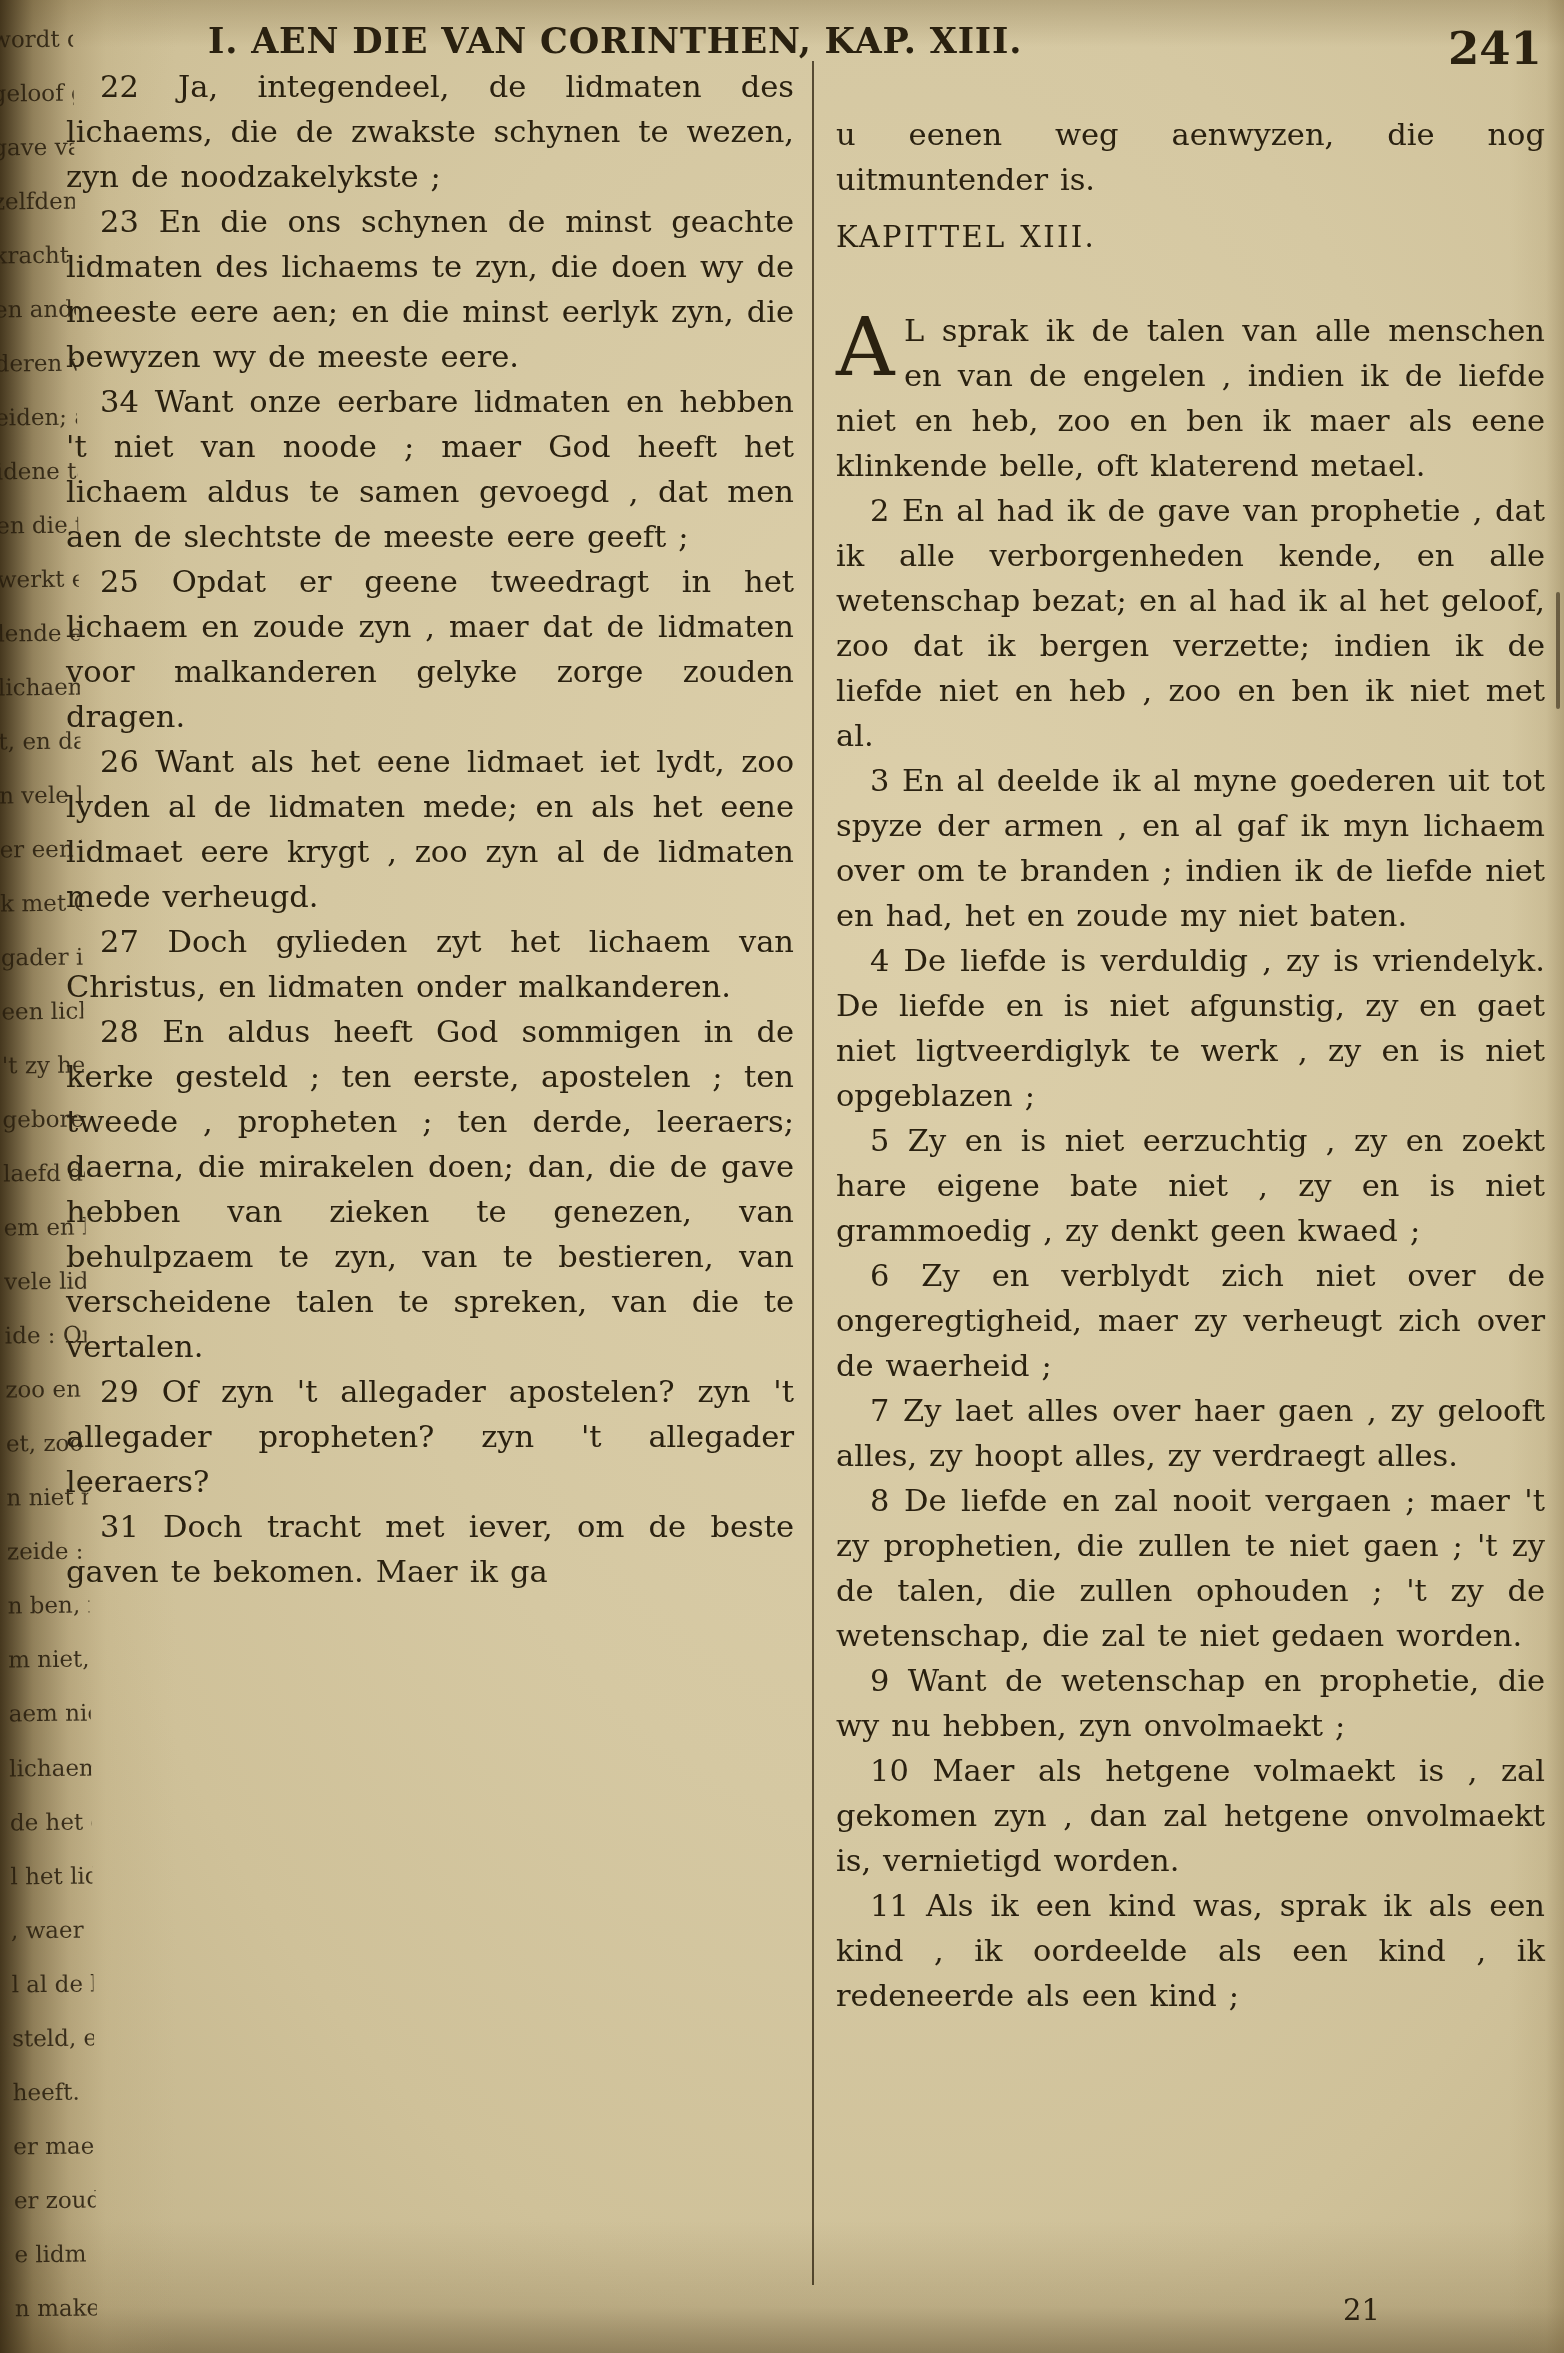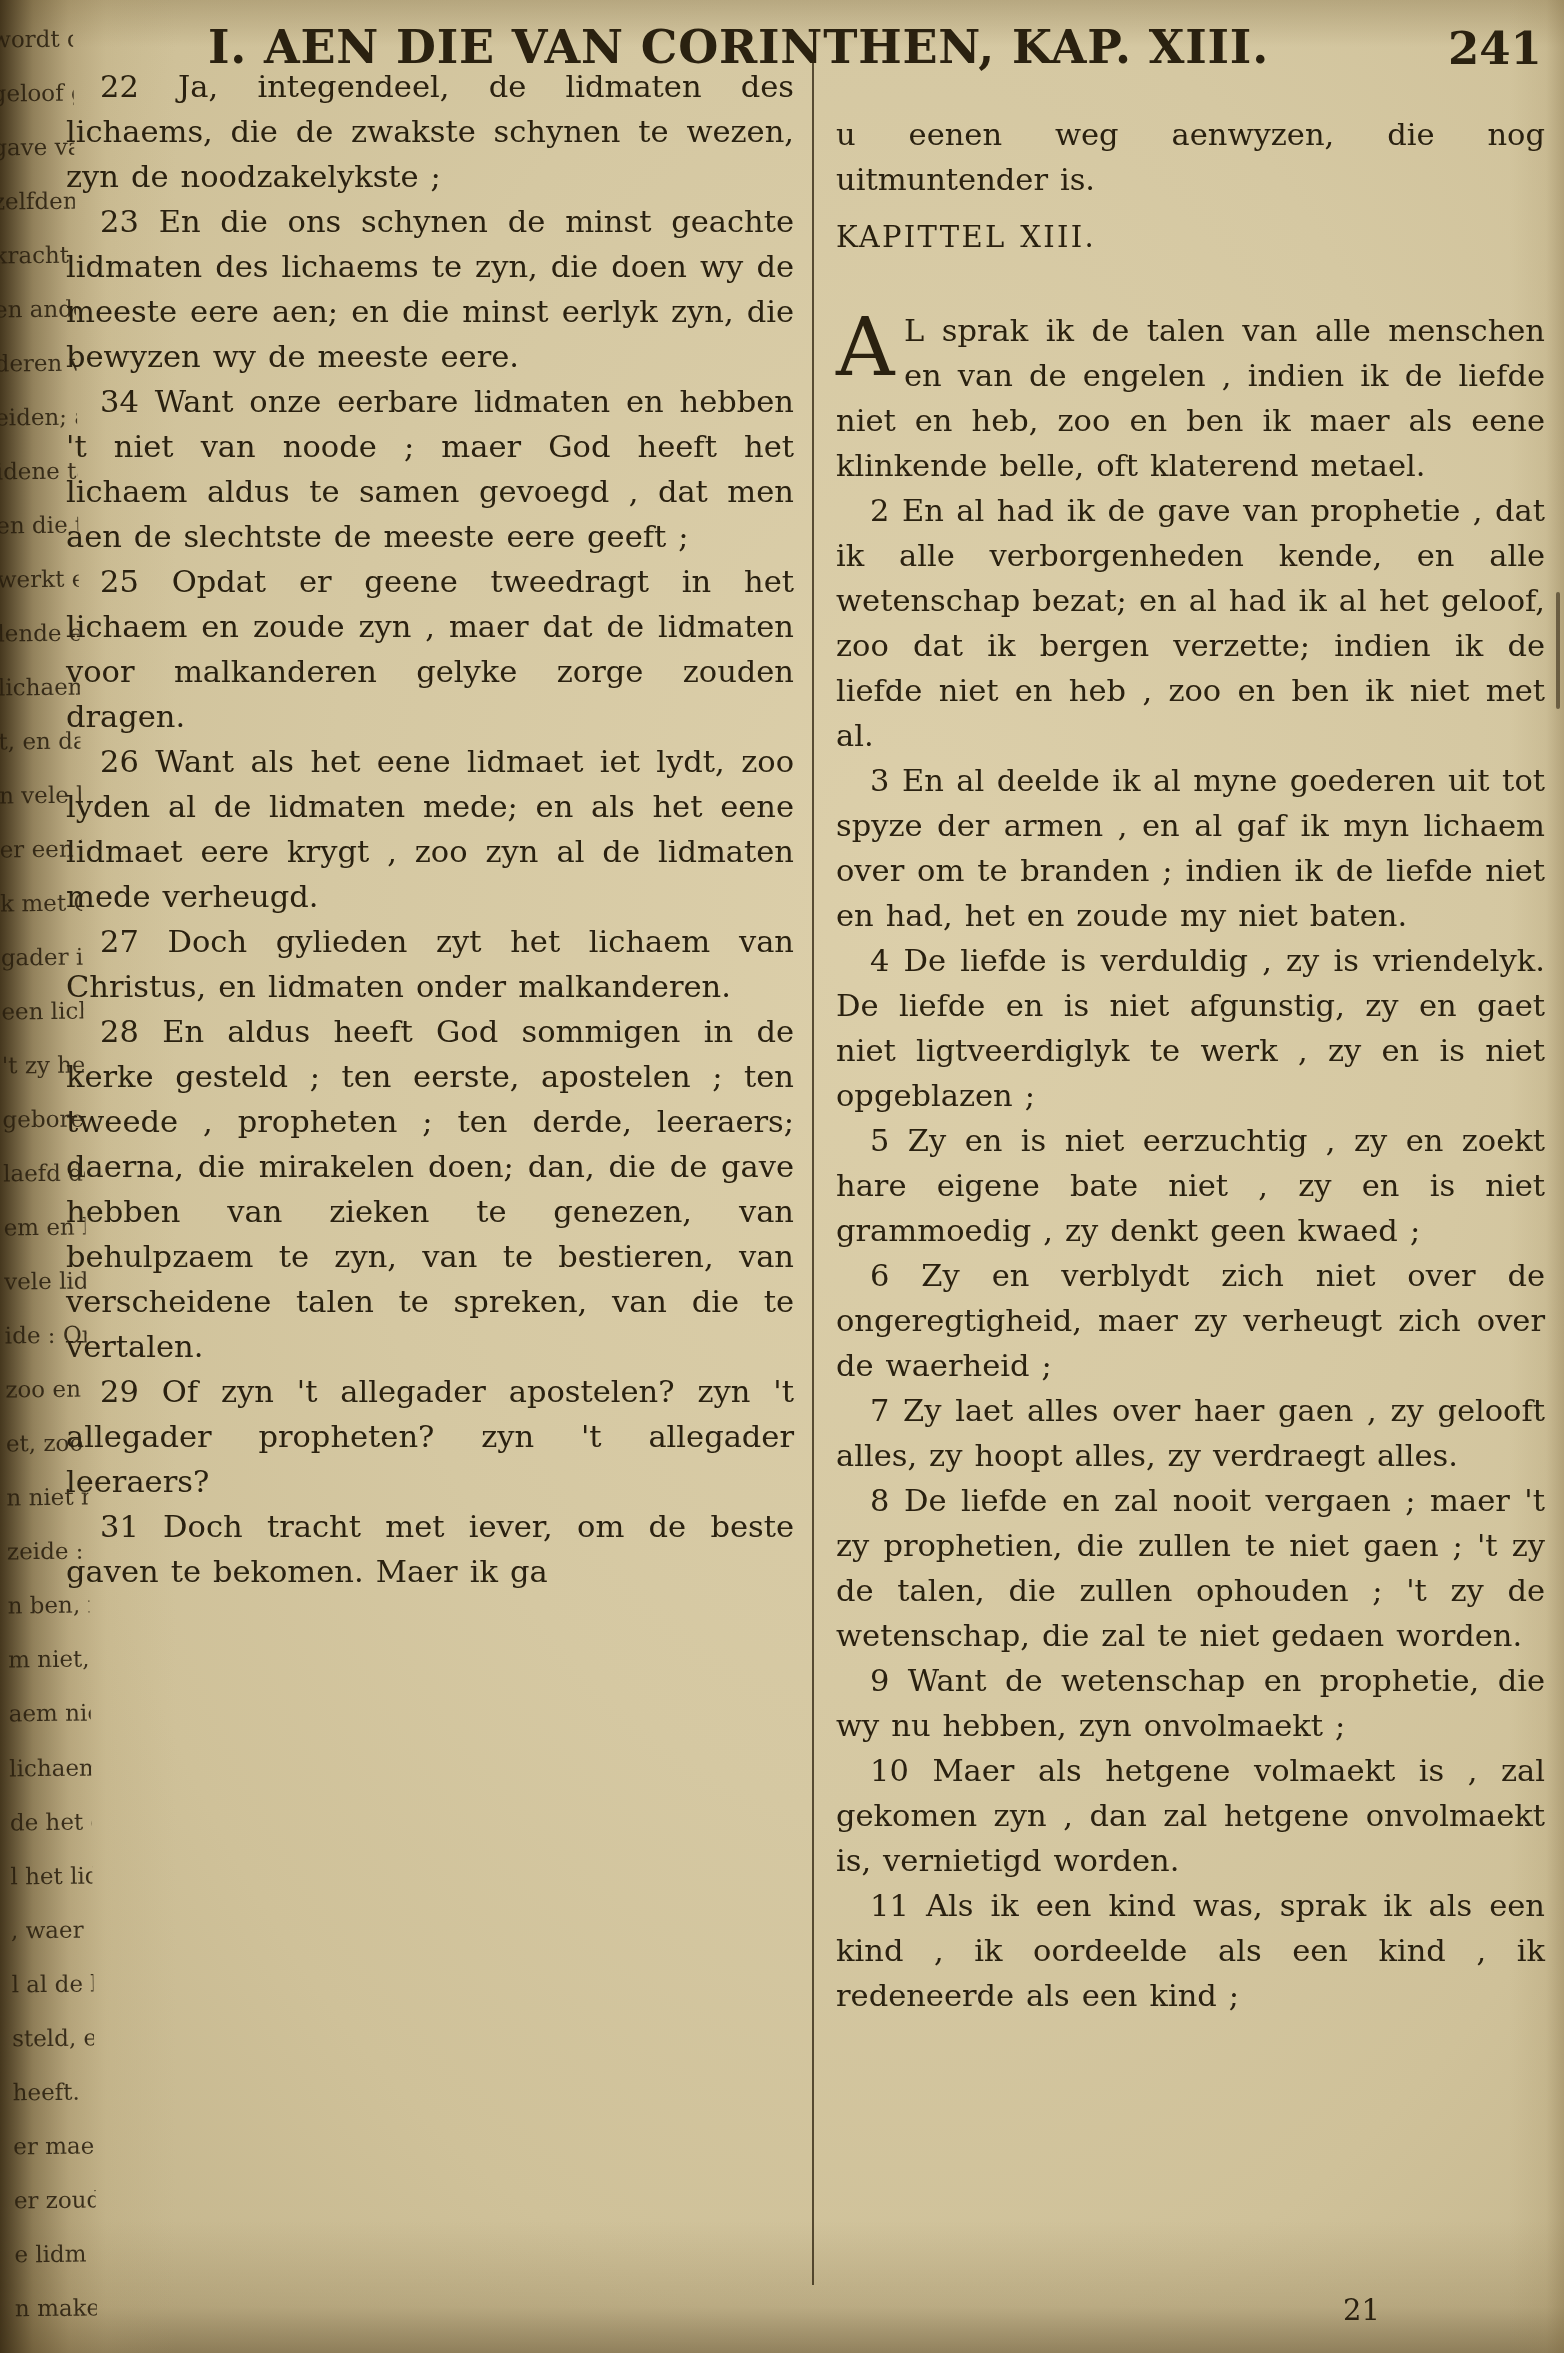--- a/index.html
+++ b/index.html
@@ -21,21 +21,21 @@
     position:absolute; left:0; top:0; width:85px; height:2354px; overflow:hidden;
     display:flex; flex-direction:column; justify-content:space-between;
     padding:27px 0 34px 3.1px;
     color:rgba(40,30,14,0.88); font-size:23px; line-height:24px;
     transform:rotate(-0.6deg);
   }
   .fragment { white-space:nowrap; }
 
   .header { position:absolute; top:20.3px; left:0; width:100%; height:55px; }
   .running-title {
-    position:absolute; left:208px; top:0; font-weight:bold; font-size:46px;
+    position:absolute; left:208px; top:0; font-weight:bold; font-size:35px;
     letter-spacing:0.8px; white-space:nowrap;
   }
   .page-number { position:absolute; left:1448px; top:1.6px; font-size:45px; font-weight:bold; }
 
   .column {
     position:absolute; top:64px; font-size:30.5px; line-height:45px;
     text-align:justify; word-spacing:2.3px;
   }
   .column.left  { left:66px;   width:728px; }
   .column.right { left:836px; width:709px; }

